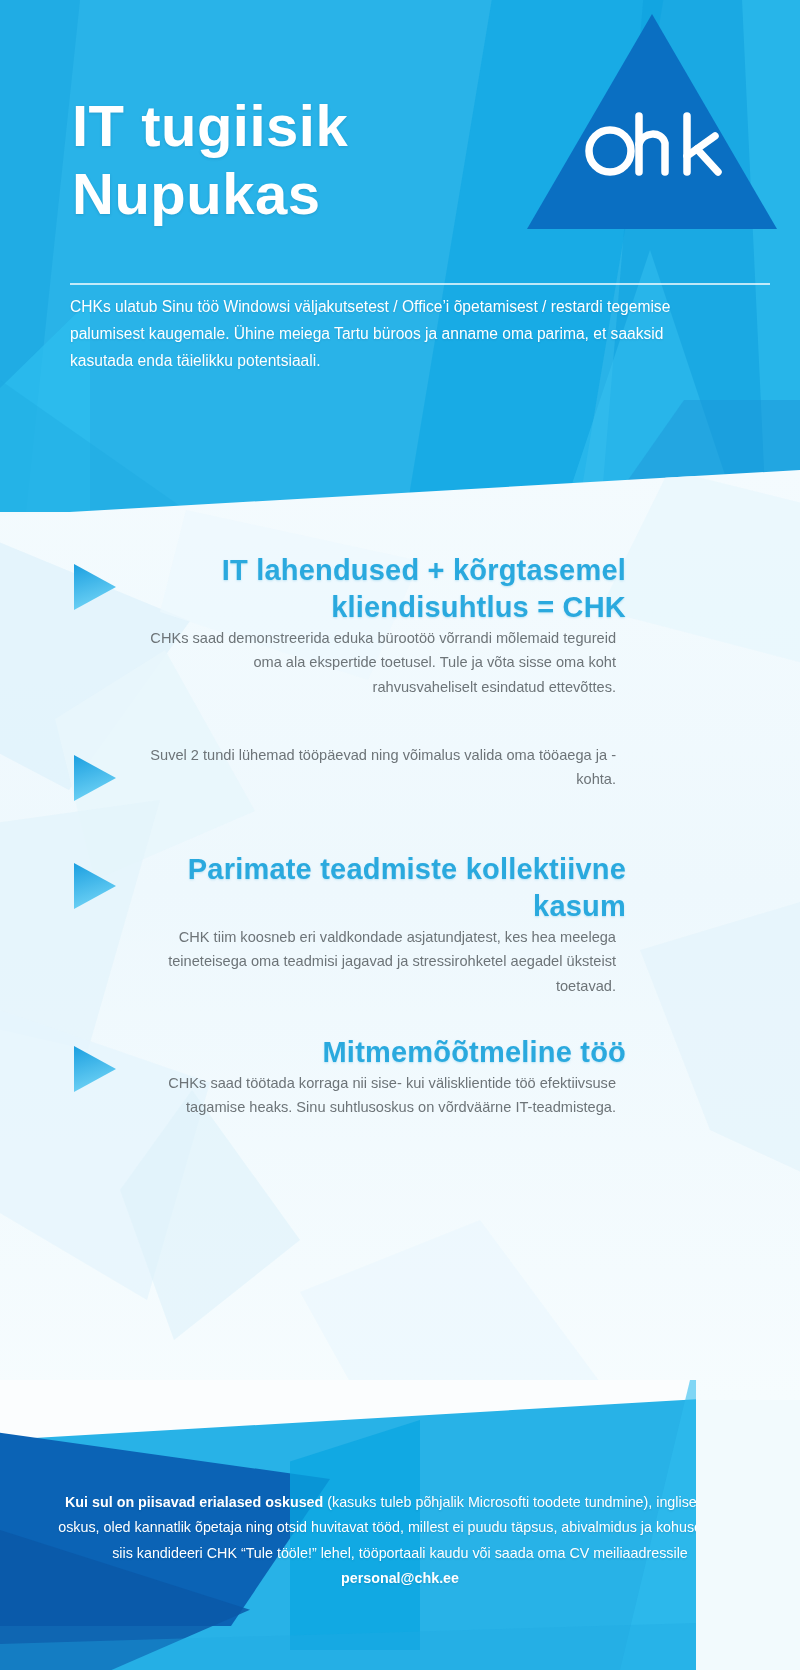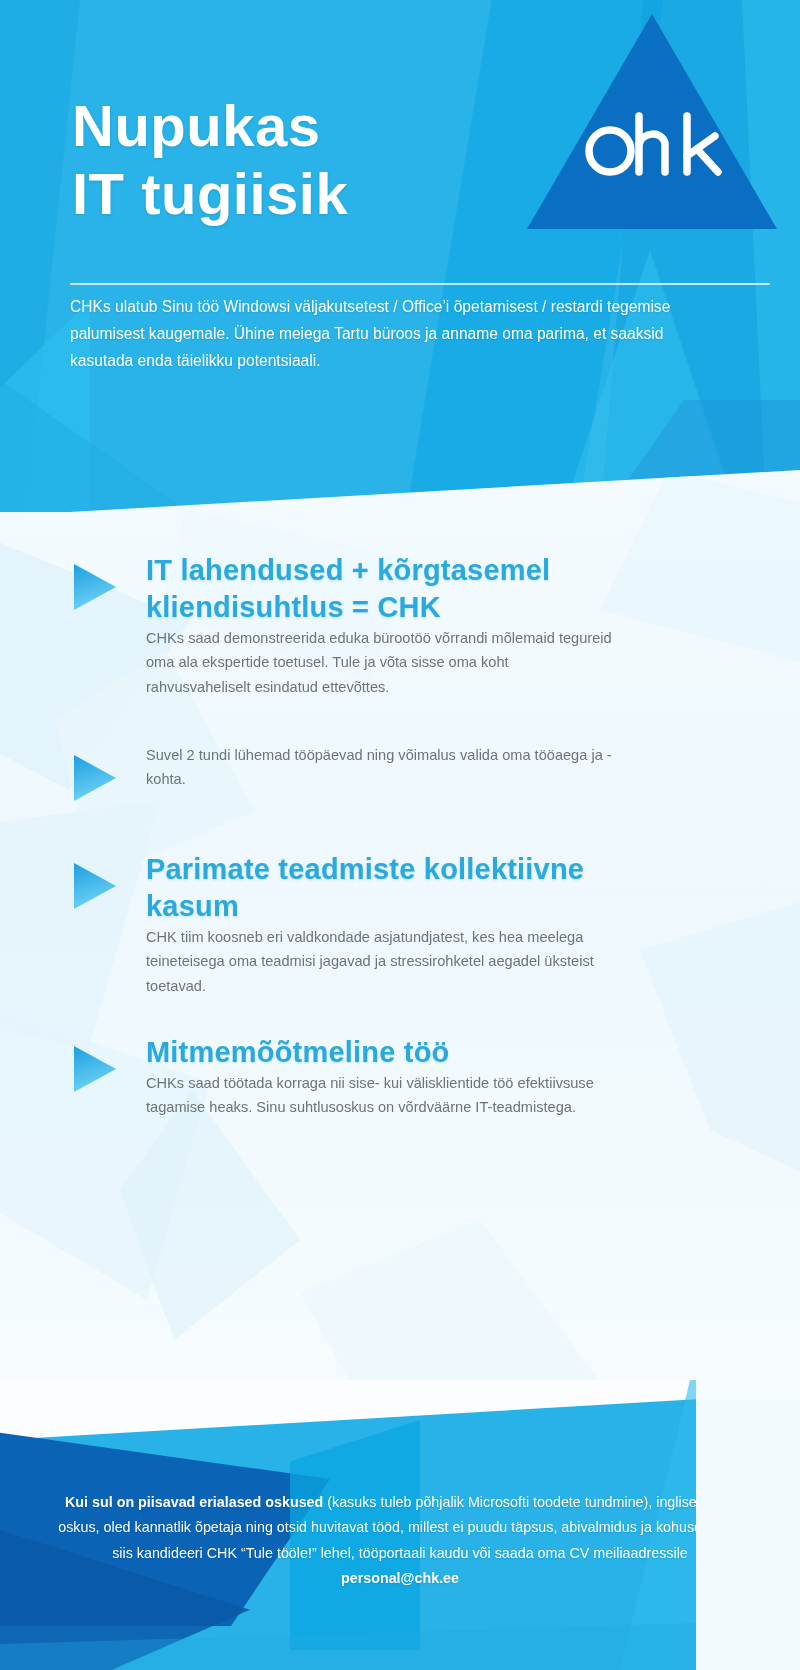--- a/index.html
+++ b/index.html
@@ -120,20 +120,21 @@
   }
 
   
   .body-area {
     position:absolute;
     left:0; top:470px;
     width:800px; height:930px;
     background:linear-gradient(180deg,#f4fbfe 0%,#eef8fd 45%,#f6fcfe 100%);
     clip-path:polygon(0 46px, 800px 0, 800px 930px, 0 930px);
     overflow:hidden;
+    text-align:right;
   }
   .body-shapes { position:absolute; inset:0; }
   .body-shapes i { position:absolute; display:block; }
   .bs1 { left:-30px; top:60px; width:220px; height:260px;
          background:#dff2fb; opacity:.75;
          clip-path:polygon(0 0, 100% 35%, 45% 100%, 0 80%); }
   .bs2 { left:55px; top:180px; width:200px; height:230px;
          background:#e8f6fc; opacity:.9;
          clip-path:polygon(55% 0, 100% 70%, 20% 100%, 0 30%); }
   .bs3 { left:-20px; top:330px; width:180px; height:250px;
@@ -279,22 +280,22 @@
             <path d="M62 34 C66 22, 84 20, 88 33 L88 62"></path>
             <path d="M110 6 L110 62"></path>
             <path d="M138 26 L110 46"></path>
             <path d="M120 39 L141 62"></path>
           </g>
         </svg>
       </div>
     </div>
 
     <div class="hero-title">
+      <span>IT tugiisik</span>
       <span>Nupukas</span>
-      <span>IT tugiisik</span>
     </div>
 
     <div class="hero-rule"></div>
 
     <div class="hero-intro">CHKs ulatub Sinu töö Windowsi väljakutsetest / Office’i õpetamisest / restardi tegemise palumisest kaugemale. Ühine meiega Tartu büroos ja anname oma parima, et saaksid kasutada enda täielikku potentsiaali.</div>
   </div>
 
   <div class="body-area">
     <div class="body-shapes">
       <i class="bs1"></i>

